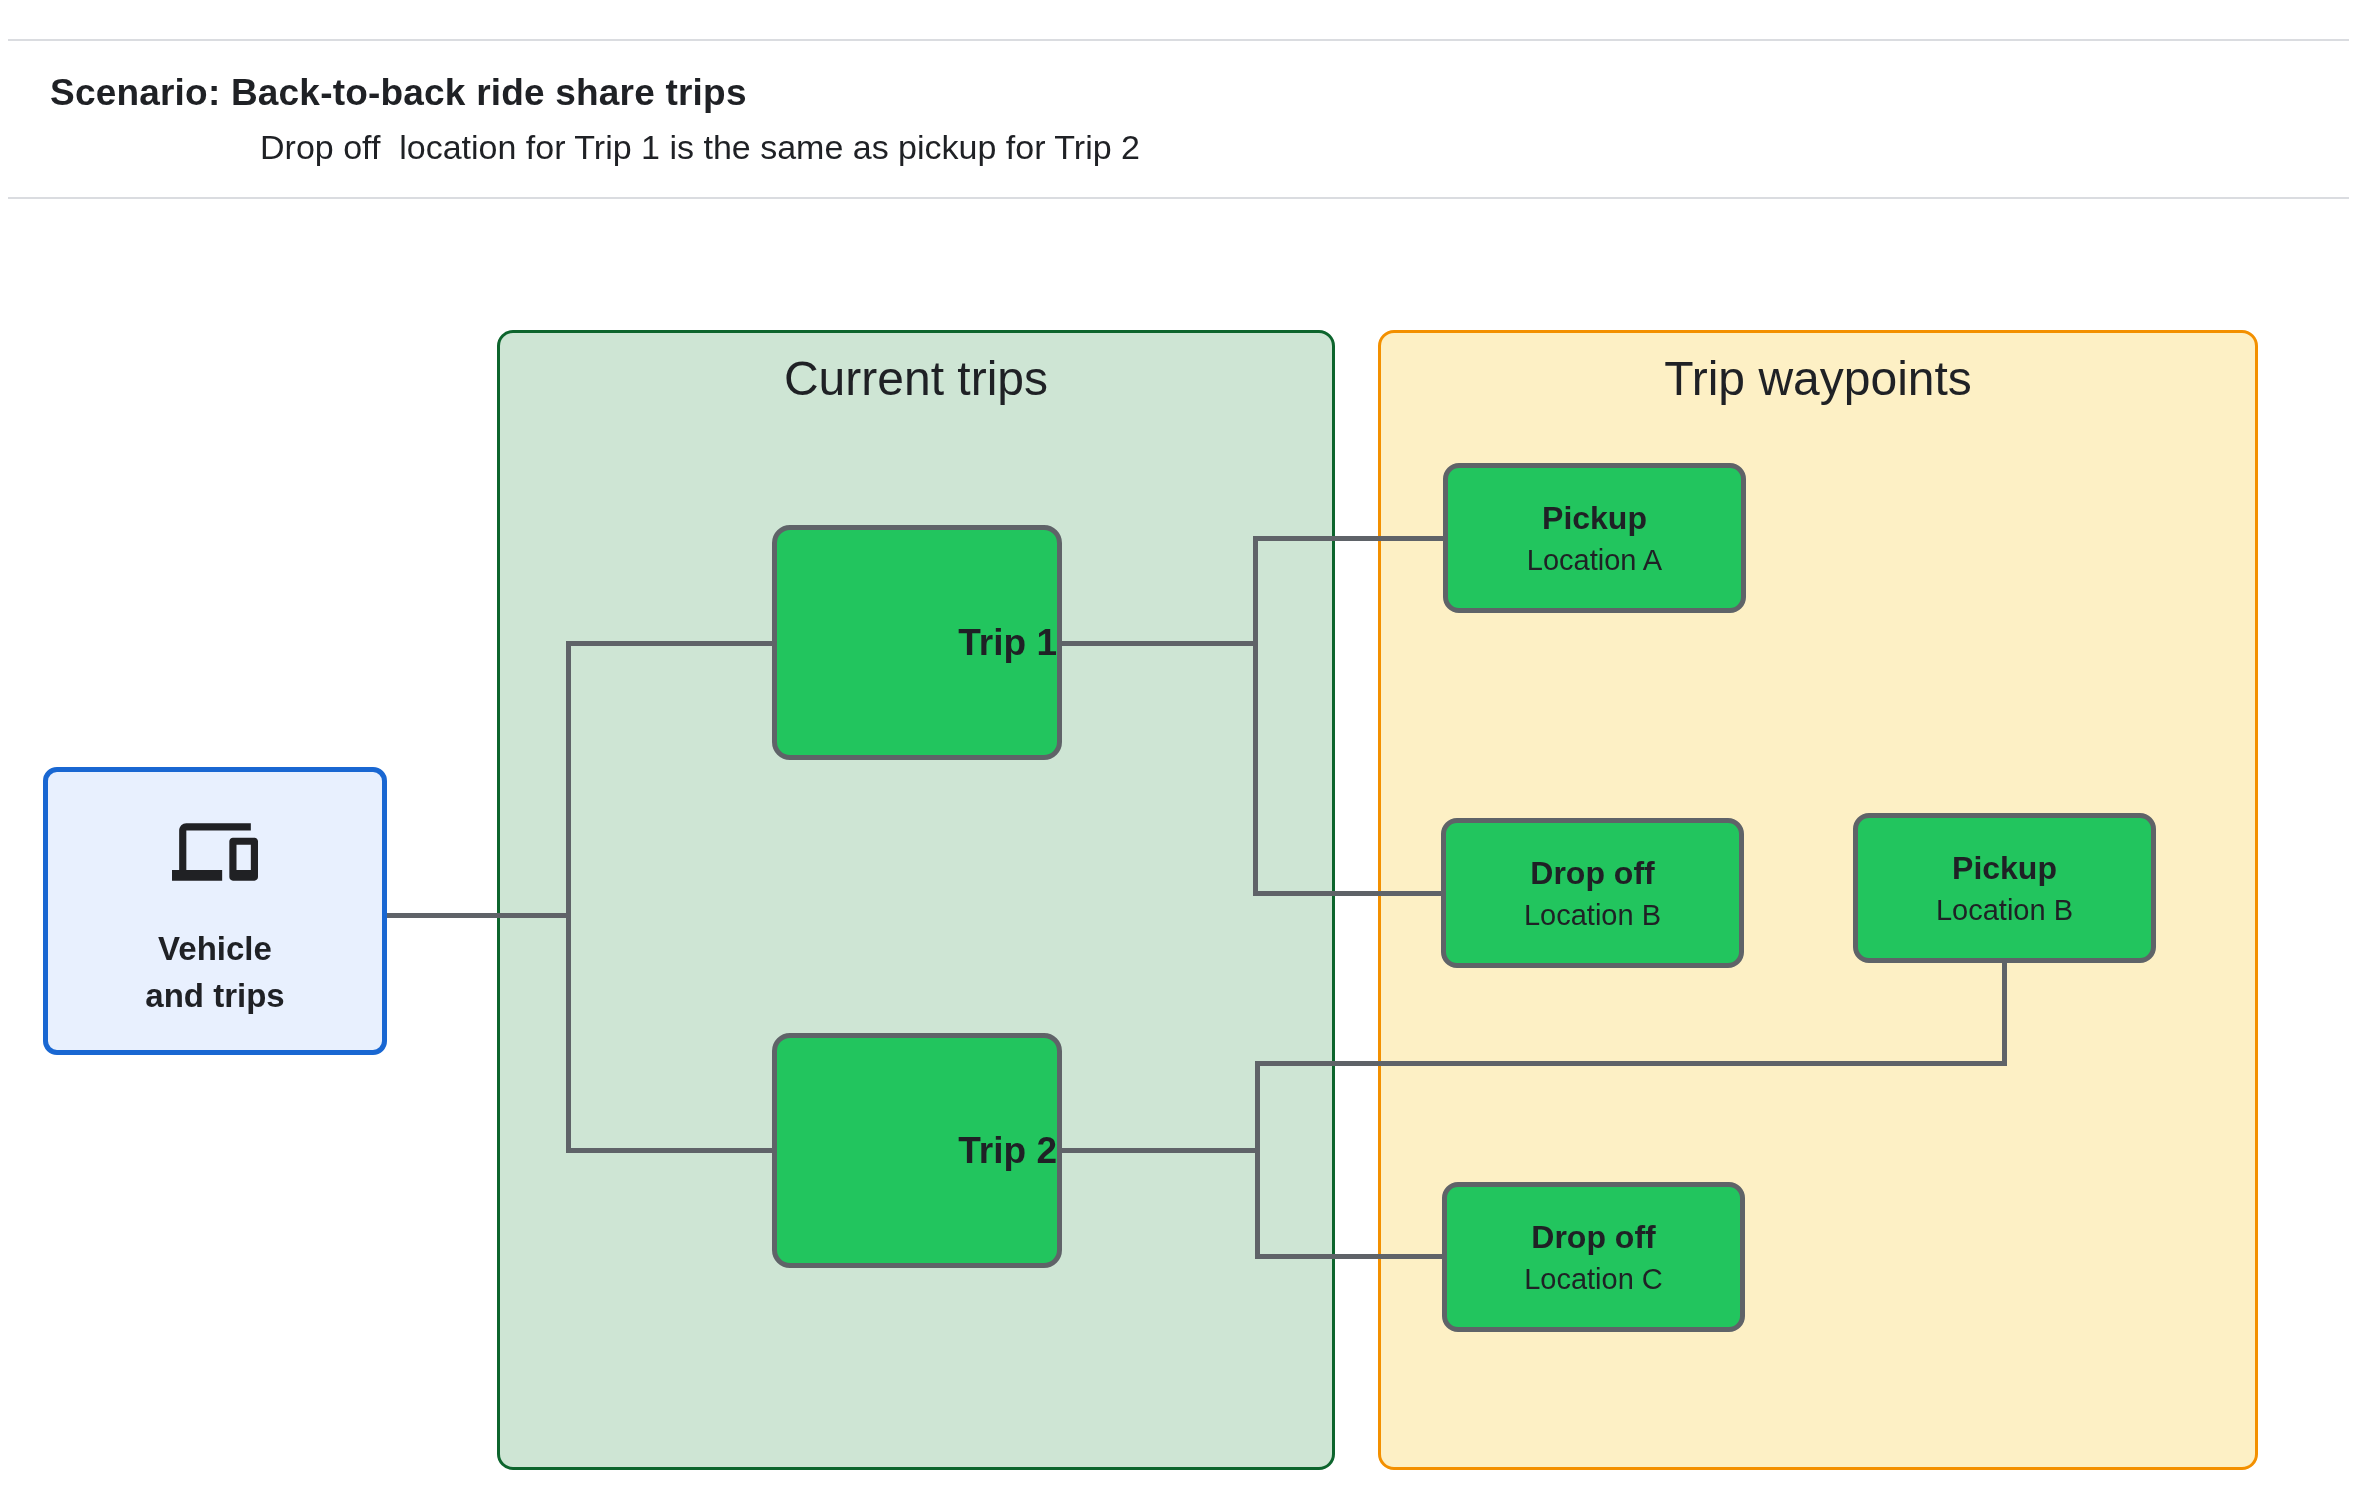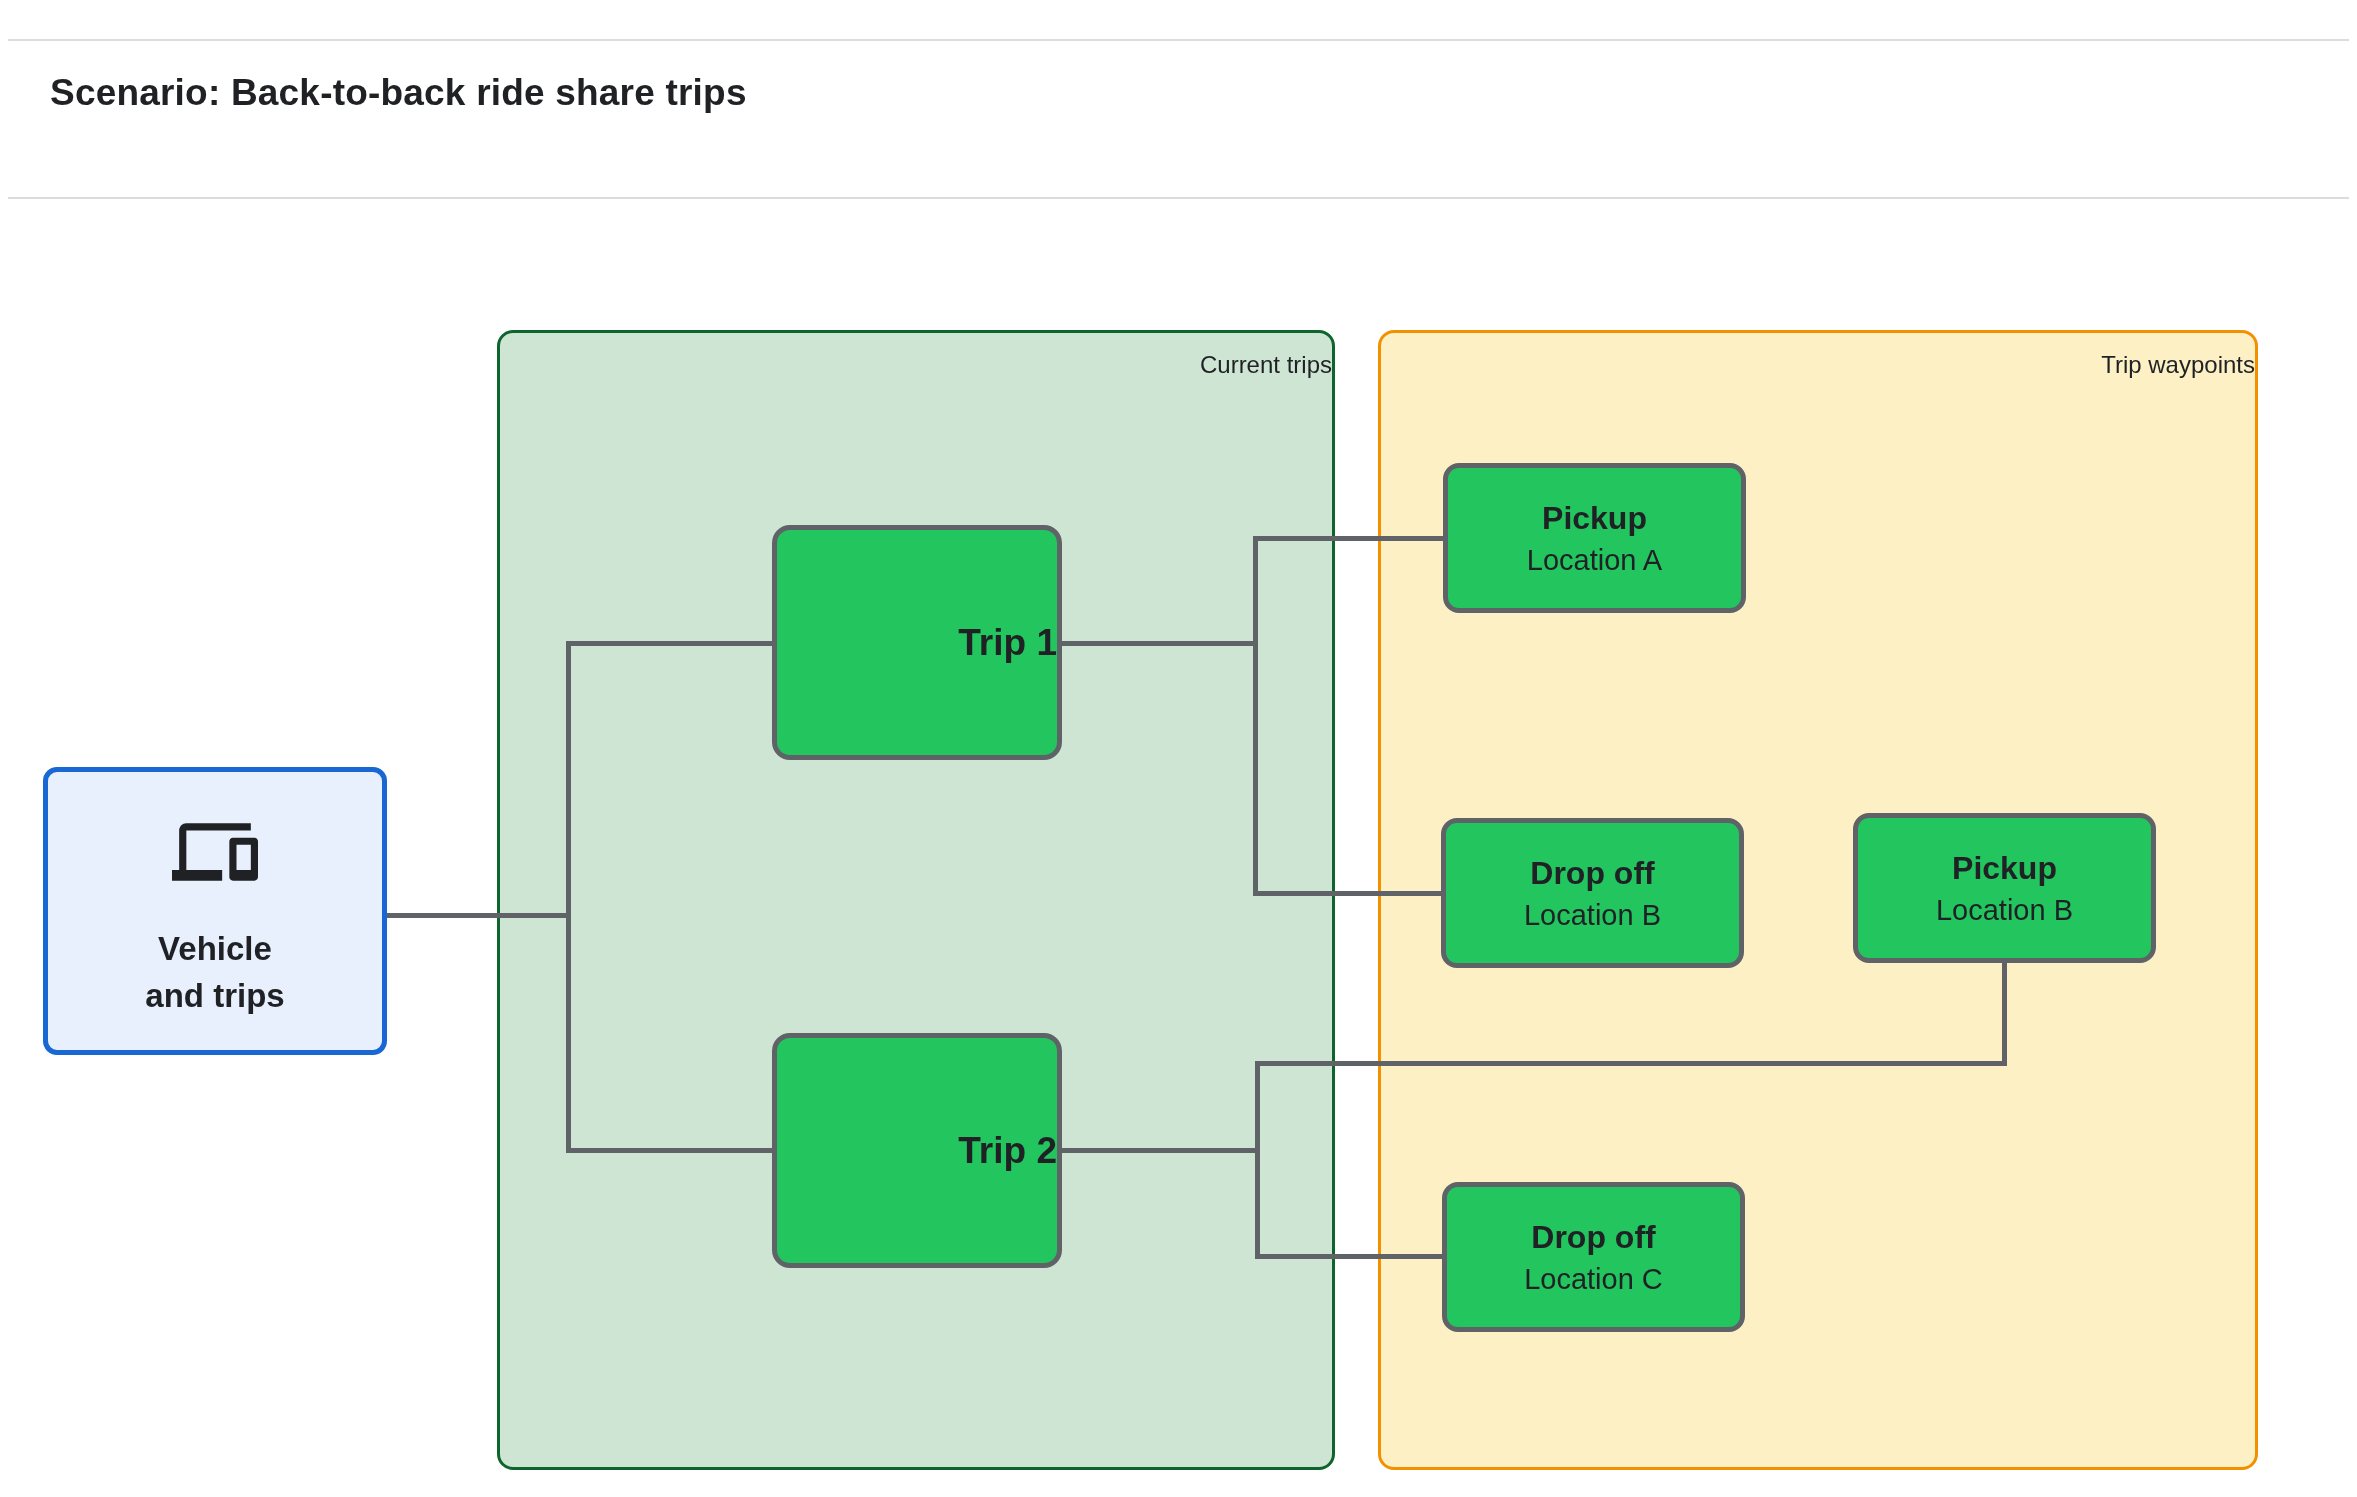--- a/index.html
+++ b/index.html
@@ -70,22 +70,22 @@
     width: 880px;
     background: var(--orange_fill);
     border: 3px solid var(--orange_border);
     text-decoration: underline;
   }
   .group-label {
     position: absolute;
     top: 18px;
     left: 0;
     width: 100%;
-    text-align: right;
-    font-size: 24px;
+    text-align: center;
+    font-size: 48px;
     font-weight: normal;
   }
   .line {
     position: absolute;
     background: var(--connector);
   }
   .node {
     position: absolute;
     background: #22c55e;
     border: 5px solid var(--node_border);
@@ -139,20 +139,21 @@
   .wp-title { font-size: 32px; font-weight: bold; }
   .wp-loc { font-size: 29px; font-weight: normal; margin-top: 7px; }
 </style>
 </head>
 <body>
 
 <div class="page">
 
   <div class="hr hr-top"></div>
   <div class="title">Scenario: Back-to-back ride share trips</div>
+  <div class="subtitle">Drop off  location for Trip 1 is the same as pickup for Trip 2</div>
   <div class="hr hr-bottom"></div>
 
   <div class="group group-green">
     <div class="group-label">Current trips</div>
   </div>
   <div class="group group-orange">
     <div class="group-label">Trip waypoints</div>
   </div>
 
   <div class="line" style="left:387px; top:913px; width:181px; height:5px;"></div>

